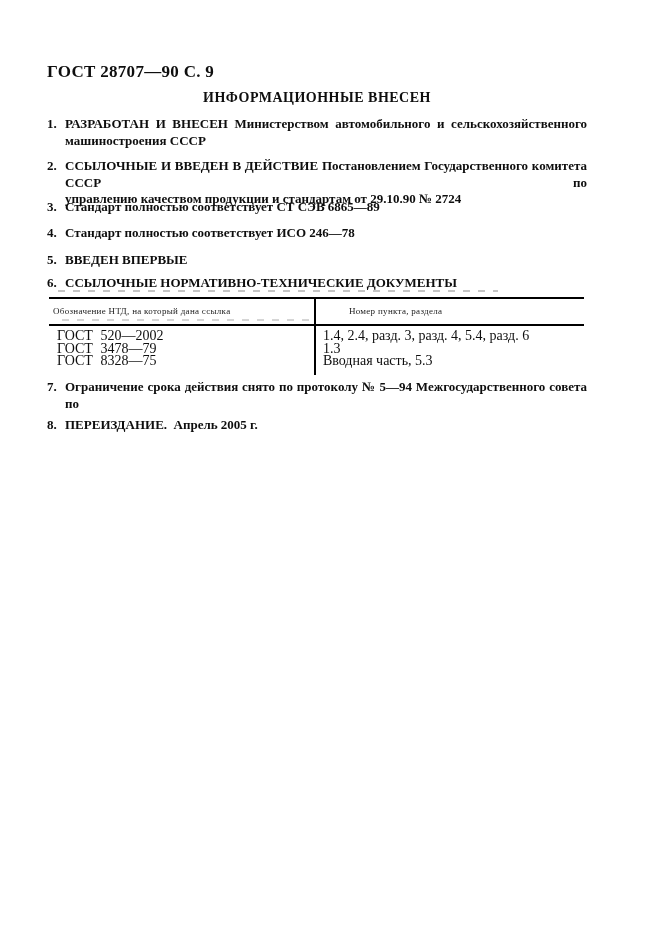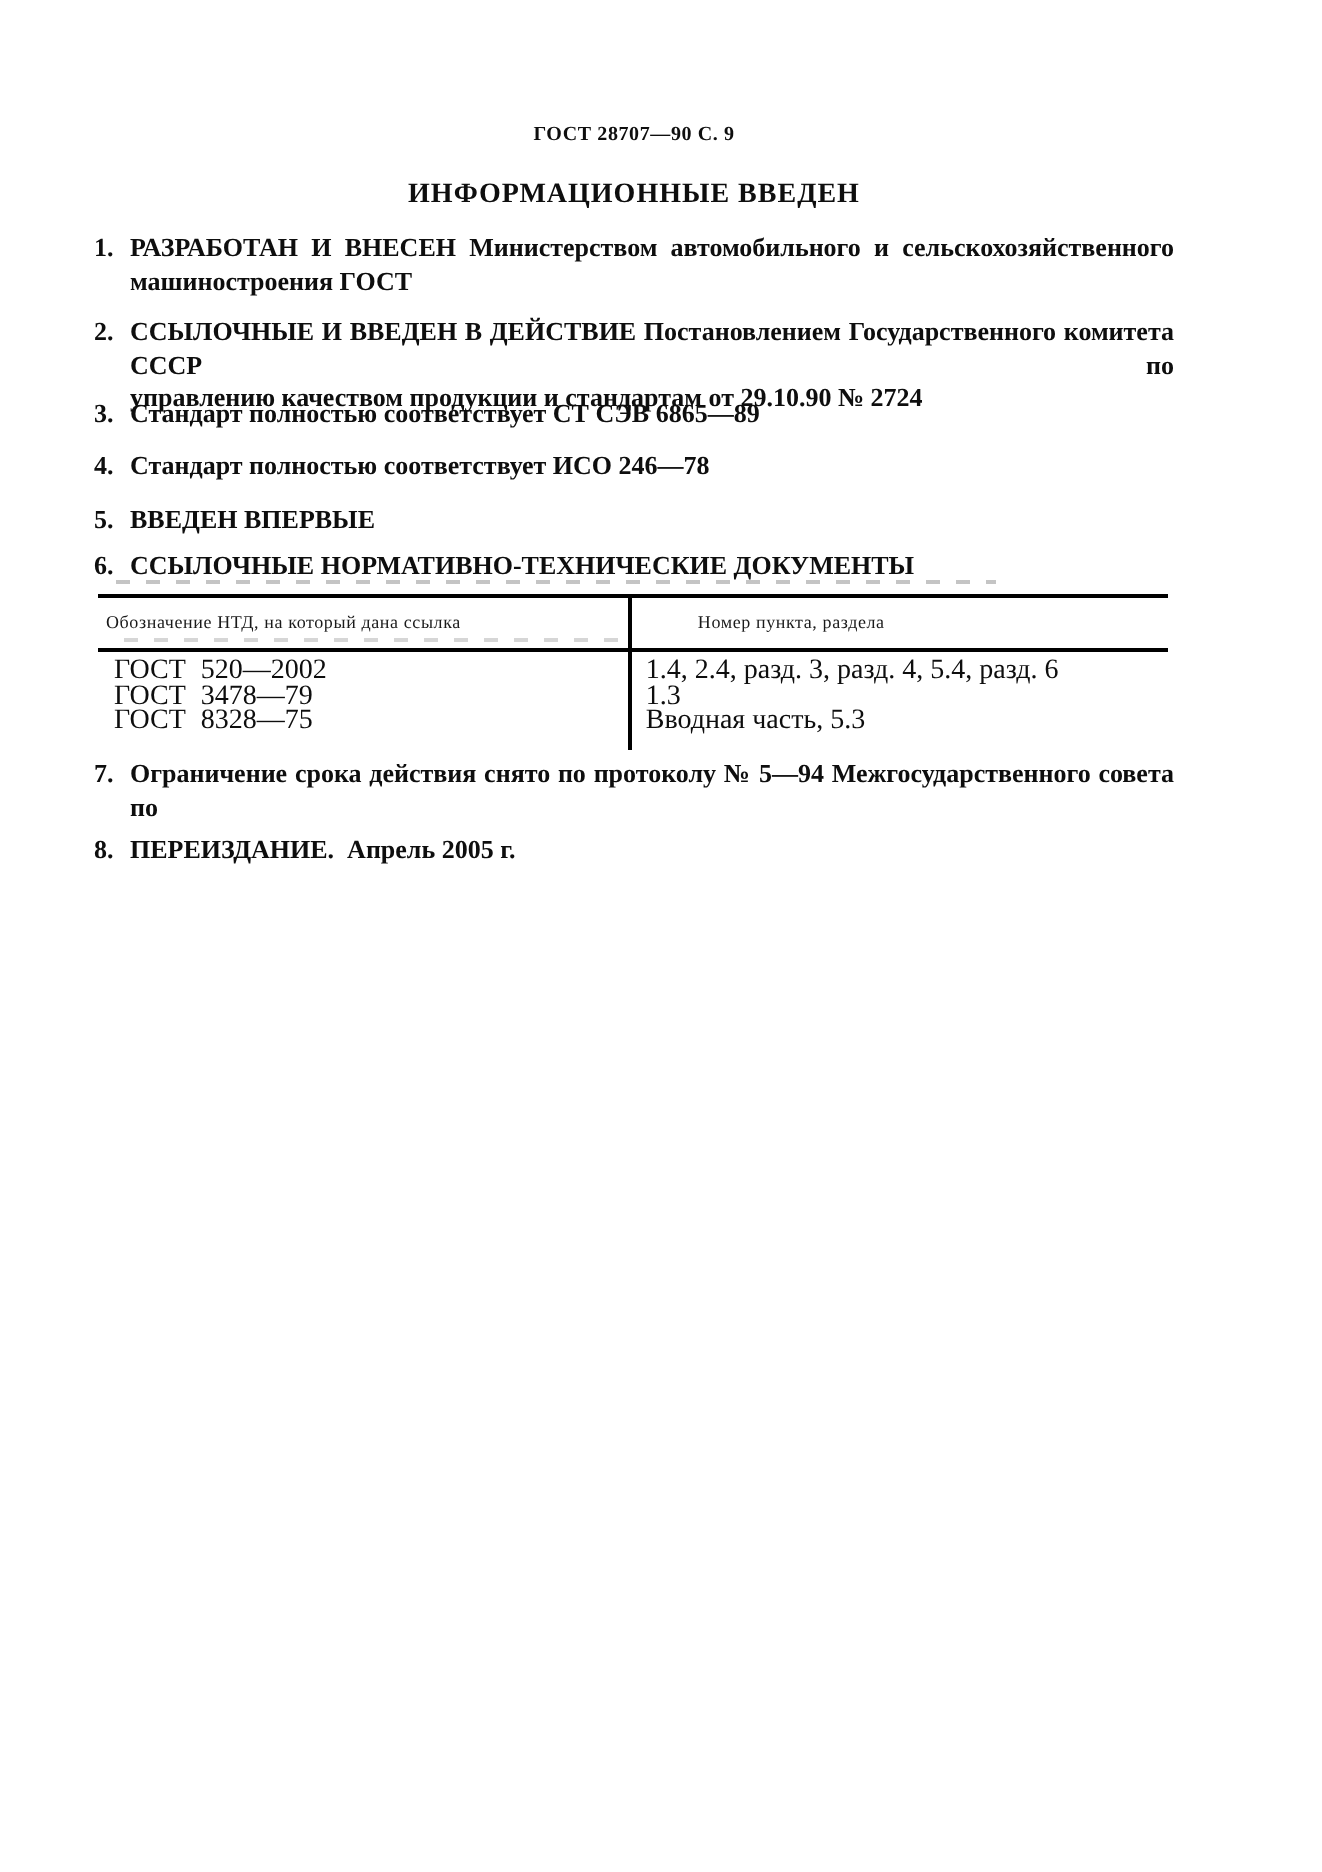--- a/index.html
+++ b/index.html
@@ -8,23 +8,23 @@
     width: 661px;
     height: 936px;
     background: #ffffff;
     font-family: "Liberation Serif", "DejaVu Serif", serif;
     color: #0e0e0e;
     overflow: hidden;
   }
   .running-head {
     position: absolute;
     top: 62px; left: 47px; width: 540px;
-    text-align: center;
+    text-align: left;
     font-weight: bold;
-    font-size: 10px;
+    font-size: 17px;
     letter-spacing: 0.3px;
     white-space: nowrap;
   }
   .doc-title {
     position: absolute;
     top: 90px; left: 47px; width: 540px;
     text-align: center;
     font-weight: bold;
     font-size: 14px;
     letter-spacing: 0.5px;
@@ -90,27 +90,27 @@
 </style>
 </head>
 <body>
 
 <div class="page">
 
   <div class="running-head">
     <span>ГОСТ 28707—90 С. 9</span>
   </div>
 
-  <div class="doc-title">ИНФОРМАЦИОННЫЕ ВВЕДЕН</div>
+  <div class="doc-title">ИНФОРМАЦИОННЫЕ ВНЕСЕН</div>
 
   <div class="item i1">
     <span class="num">1.</span>
     <div class="body">
       <div class="line just">РАЗРАБОТАН И ВНЕСЕН Министерством автомобильного и сельскохозяйственного</div>
-      <div class="line">машиностроения ГОСТ</div>
+      <div class="line">машиностроения СССР</div>
     </div>
   </div>
 
   <div class="item i2">
     <span class="num">2.</span>
     <div class="body">
       <div class="line just">ССЫЛОЧНЫЕ И ВВЕДЕН В ДЕЙСТВИЕ Постановлением Государственного комитета СССР по</div>
       <div class="line">управлению качеством продукции и стандартам от 29.10.90 № 2724</div>
     </div>
   </div>

